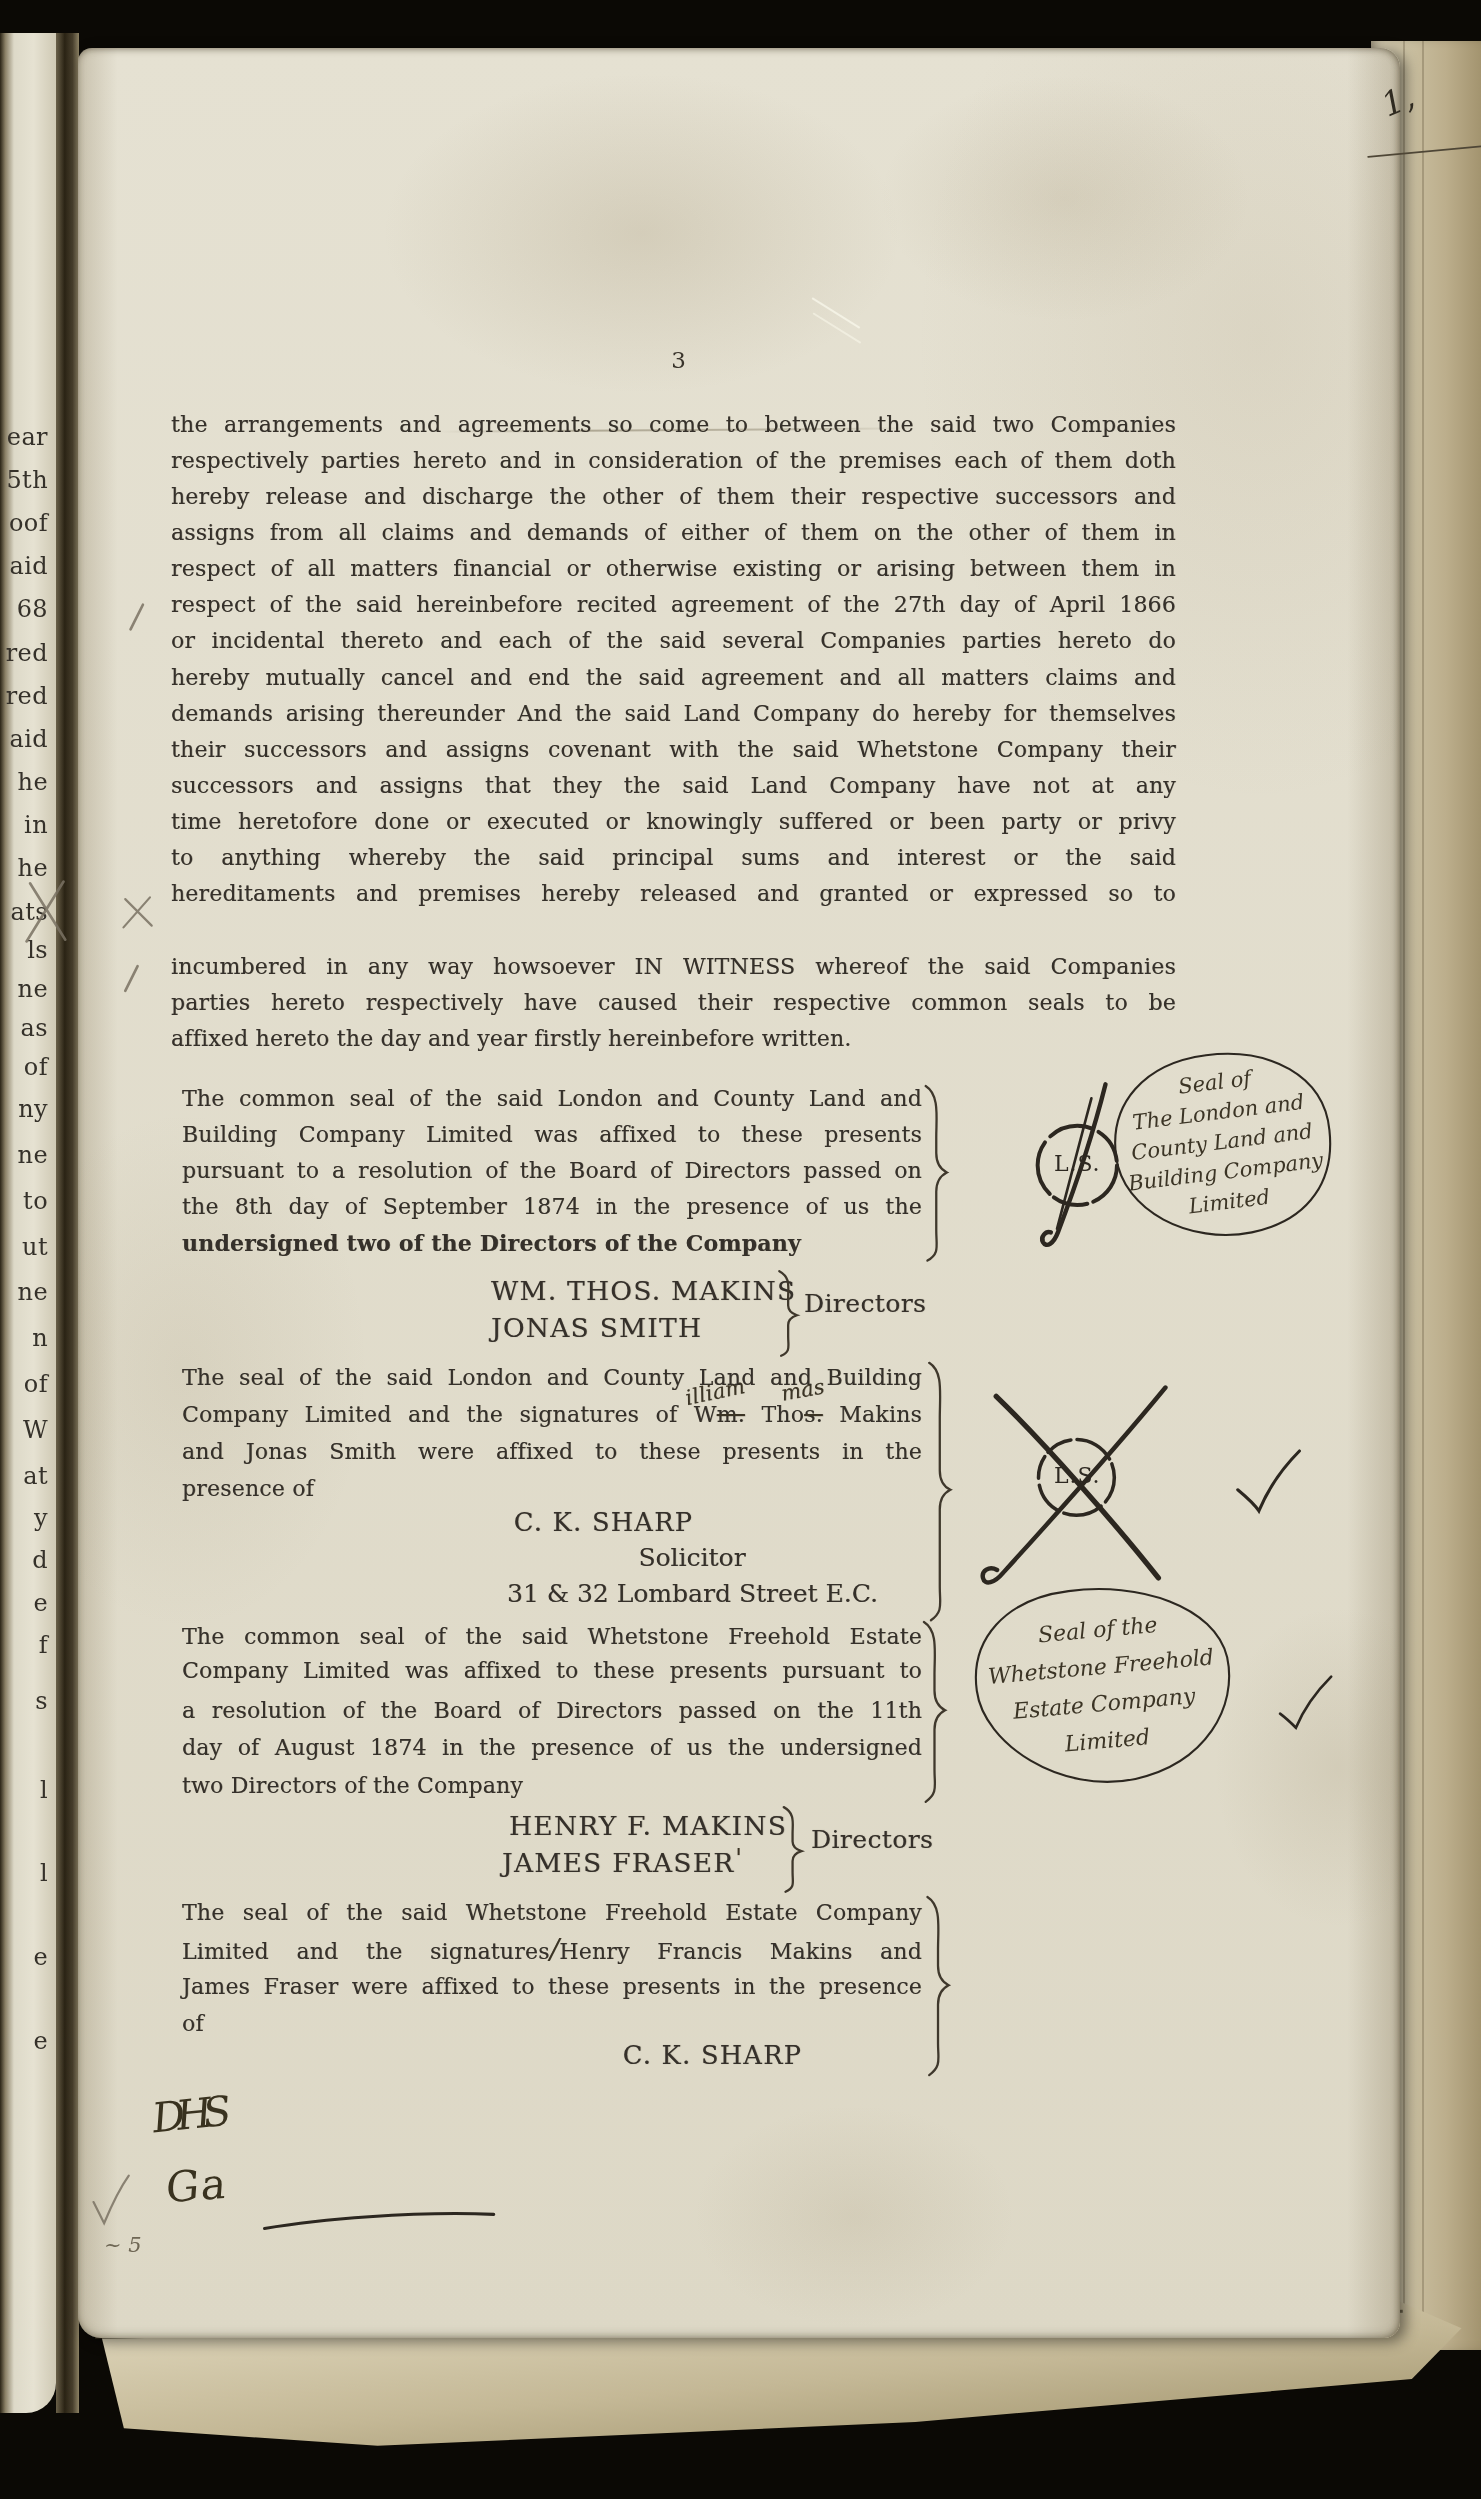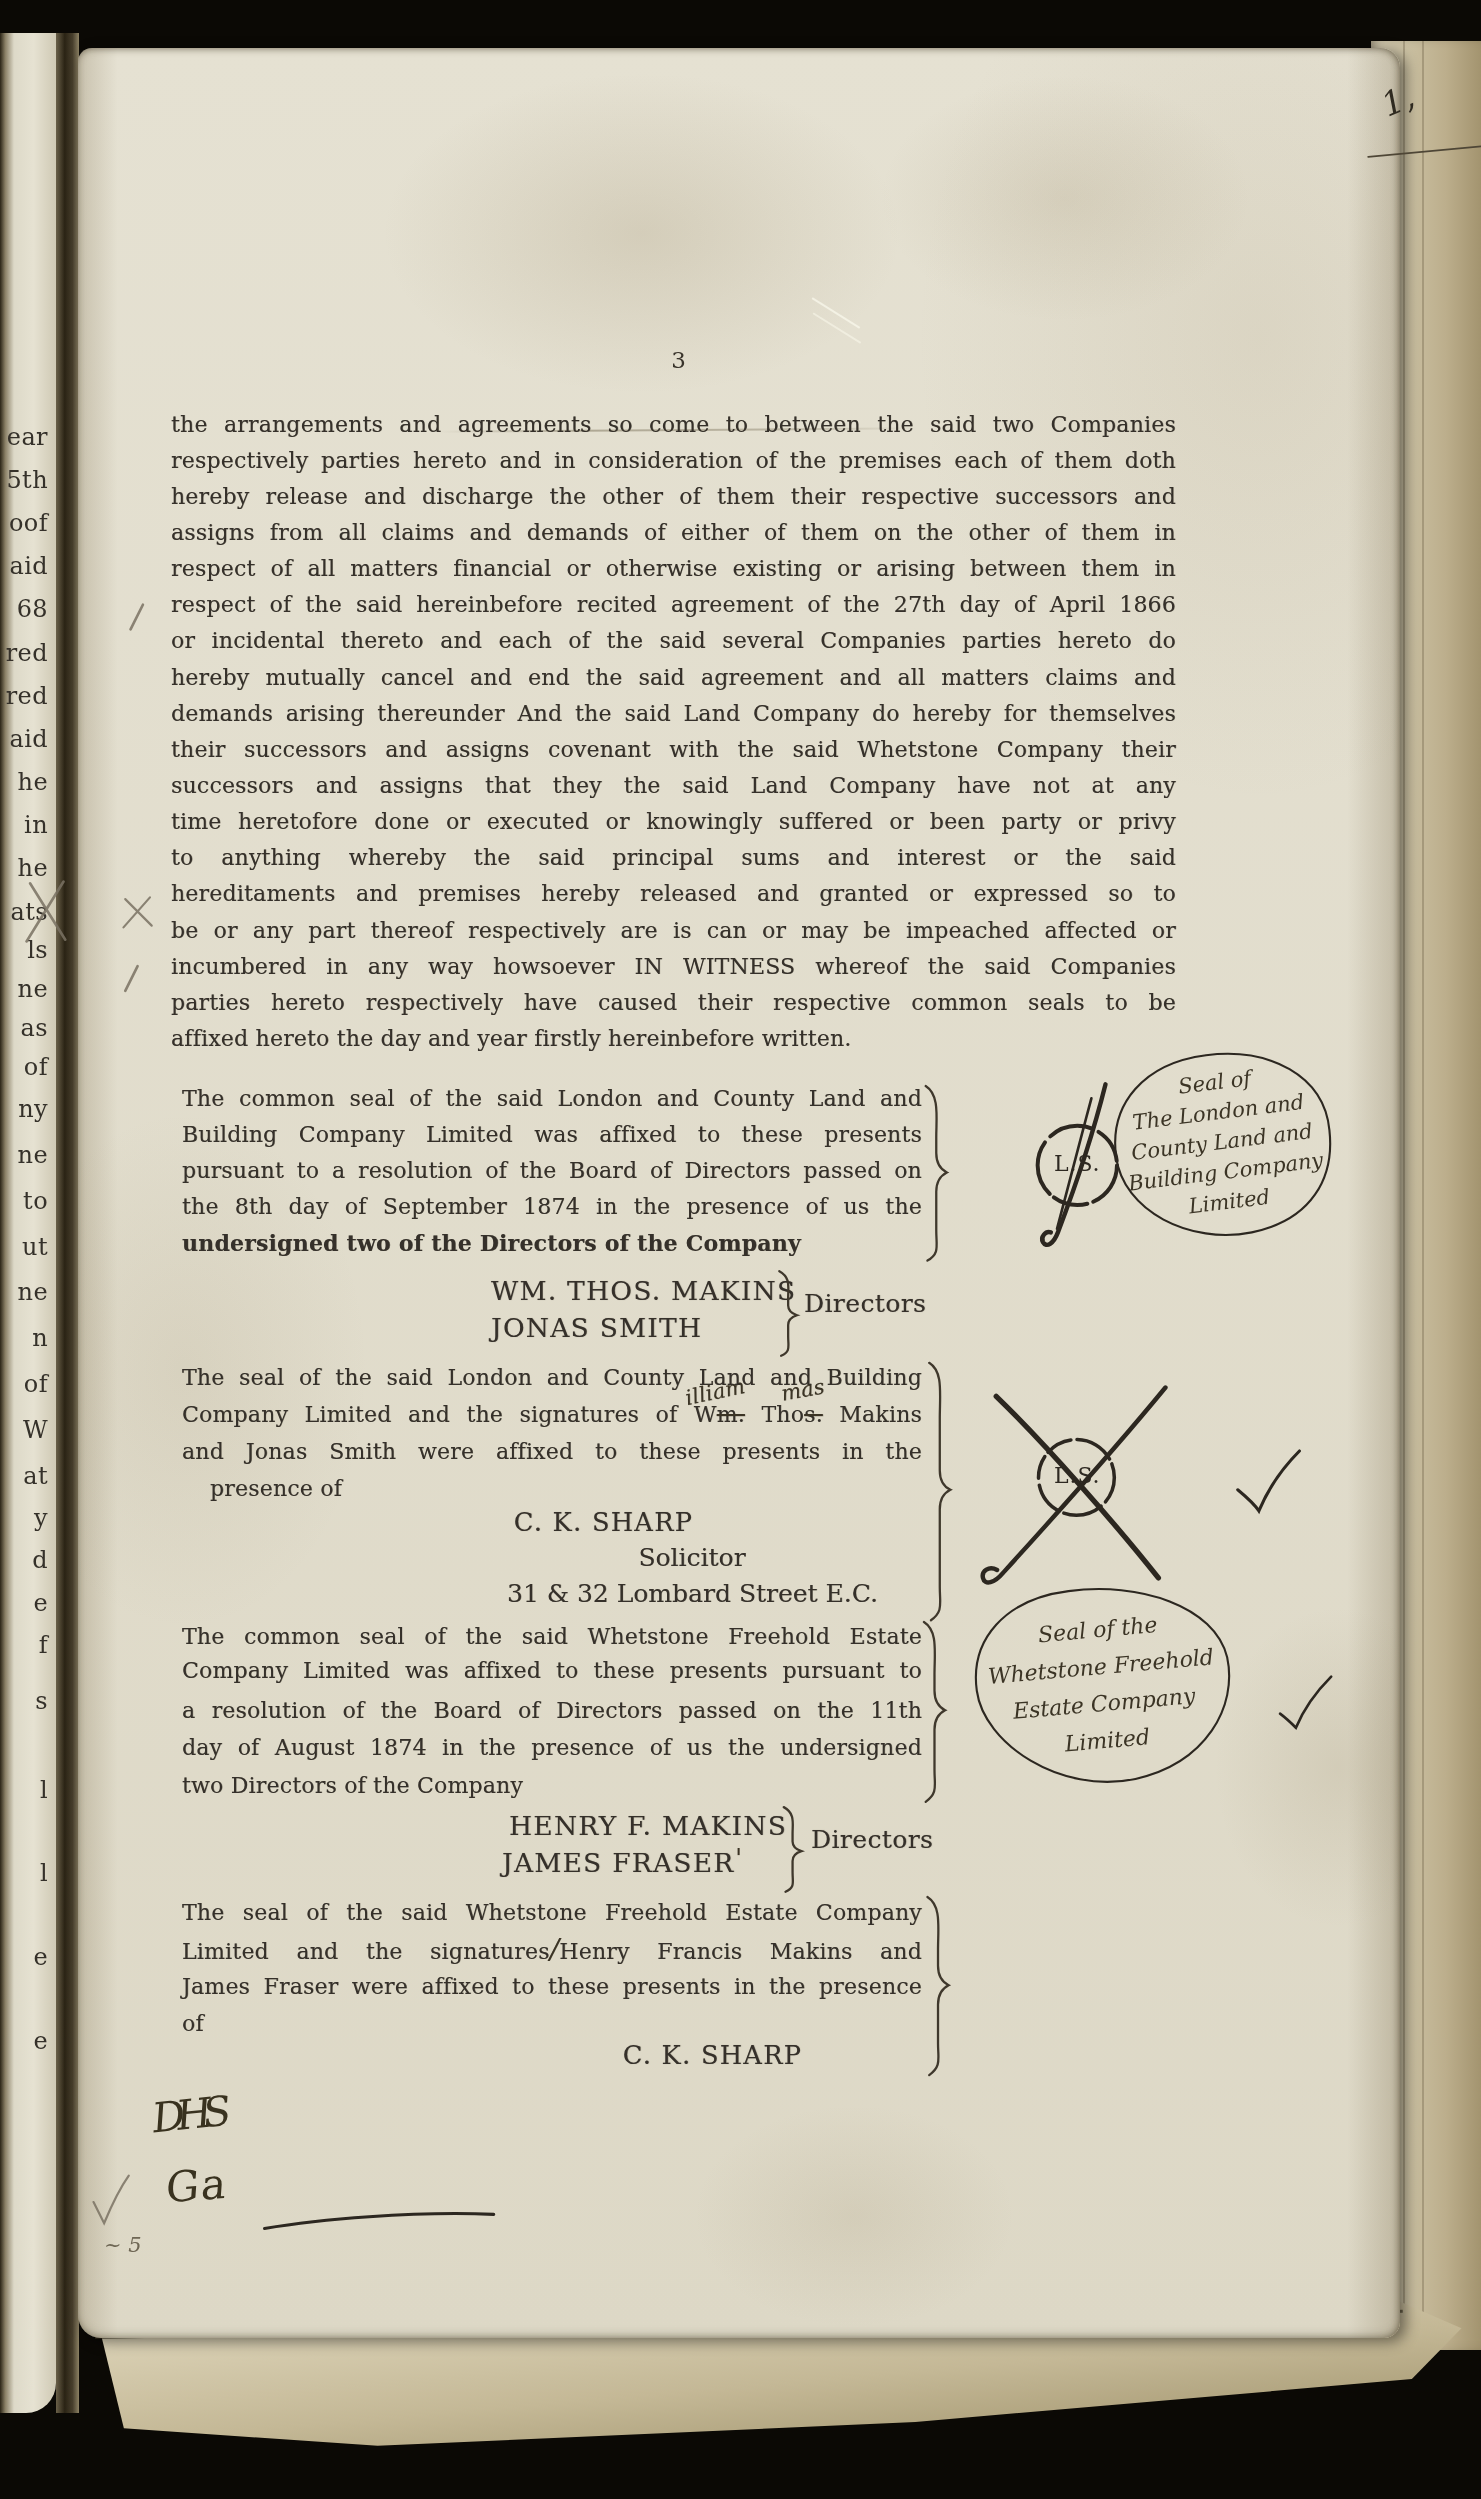--- a/index.html
+++ b/index.html
@@ -180,32 +180,31 @@
       <div class="pline" style="left: 171px; top: 556px; width: 1005px;">respect of all matters financial or otherwise existing or arising between them in</div>
       <div class="pline" style="left: 171px; top: 592px; width: 1005px;">respect of the said hereinbefore recited agreement of the 27th day of April 1866</div>
       <div class="pline" style="left: 171px; top: 628px; width: 1005px;">or incidental thereto and each of the said several Companies parties hereto do</div>
       <div class="pline" style="left: 171px; top: 665px; width: 1005px;">hereby mutually cancel and end the said agreement and all matters claims and</div>
       <div class="pline" style="left: 171px; top: 701px; width: 1005px;">demands arising thereunder  And the said Land Company do hereby for themselves</div>
       <div class="pline" style="left: 171px; top: 737px; width: 1005px;">their successors and assigns covenant with the said Whetstone Company their</div>
       <div class="pline" style="left: 171px; top: 773px; width: 1005px;">successors and assigns that they the said Land Company have not at any</div>
       <div class="pline" style="left: 171px; top: 809px; width: 1005px;">time heretofore done or executed or knowingly suffered or been party or privy</div>
       <div class="pline" style="left: 171px; top: 845px; width: 1005px;">to anything whereby the said principal sums and interest or the said</div>
       <div class="pline" style="left: 171px; top: 881px; width: 1005px;">hereditaments and premises hereby released and granted or expressed so to</div>
-      <div class="pline" style="left: 171px; top: 918px; width: 1005px;">be or any part thereof respectively are is can or may be impeached affected or</div>
       <div class="pline" style="left: 171px; top: 954px; width: 1005px;">incumbered in any way howsoever  IN WITNESS whereof the said Companies</div>
       <div class="pline" style="left: 171px; top: 990px; width: 1005px;">parties hereto respectively have caused their respective common seals to be</div>
       <div class="pline natural" style="left: 171px; top: 1026px; width: 1005px;">affixed hereto the day and year firstly hereinbefore written.</div>
       <div class="pline" style="left: 182px; top: 1086px; width: 740px;">The common seal of the said London and County Land and</div>
       <div class="pline" style="left: 182px; top: 1122px; width: 740px;">Building Company Limited was affixed to these presents</div>
       <div class="pline" style="left: 182px; top: 1158px; width: 740px;">pursuant to a resolution of the Board of Directors passed on</div>
       <div class="pline" style="left: 182px; top: 1194px; width: 740px;">the 8th day of September 1874 in the presence of us the</div>
       <div class="pline natural" style="left: 182px; top: 1230px; width: 740px; font-weight: bold;">undersigned two of the Directors of the Company</div>
       <div class="pline" style="left: 182px; top: 1365px; width: 740px;">The seal of the said London and County Land and Building</div>
       <div class="pline" style="left: 182px; top: 1439px; width: 740px;">and Jonas Smith were affixed to these presents in the</div>
-      <div class="pline natural" style="left: 182px; top: 1476px; width: 740px; margin-left: 28px;">presence of</div>
+      <div class="pline natural" style="left: 182px; top: 1476px; width: 740px;">presence of</div>
       <div class="pline" style="left: 182px; top: 1624px; width: 740px;">The common seal of the said Whetstone Freehold Estate</div>
       <div class="pline" style="left: 182px; top: 1658px; width: 740px;">Company Limited was affixed to these presents pursuant to</div>
       <div class="pline" style="left: 182px; top: 1698px; width: 740px;">a resolution of the Board of Directors passed on the 11th</div>
       <div class="pline" style="left: 182px; top: 1735px; width: 740px;">day of August 1874 in the presence of us the undersigned</div>
       <div class="pline natural" style="left: 182px; top: 1773px; width: 740px;">two Directors of the Company</div>
       <div class="pline" style="left: 182px; top: 1900px; width: 740px;">The seal of the said Whetstone Freehold Estate Company</div>
       <div class="pline" style="left: 182px; top: 1974px; width: 740px;">James Fraser were affixed to these presents in the presence</div>
       <div class="pline natural" style="left: 182px; top: 2011px; width: 740px;">of</div>
     </div>
 

